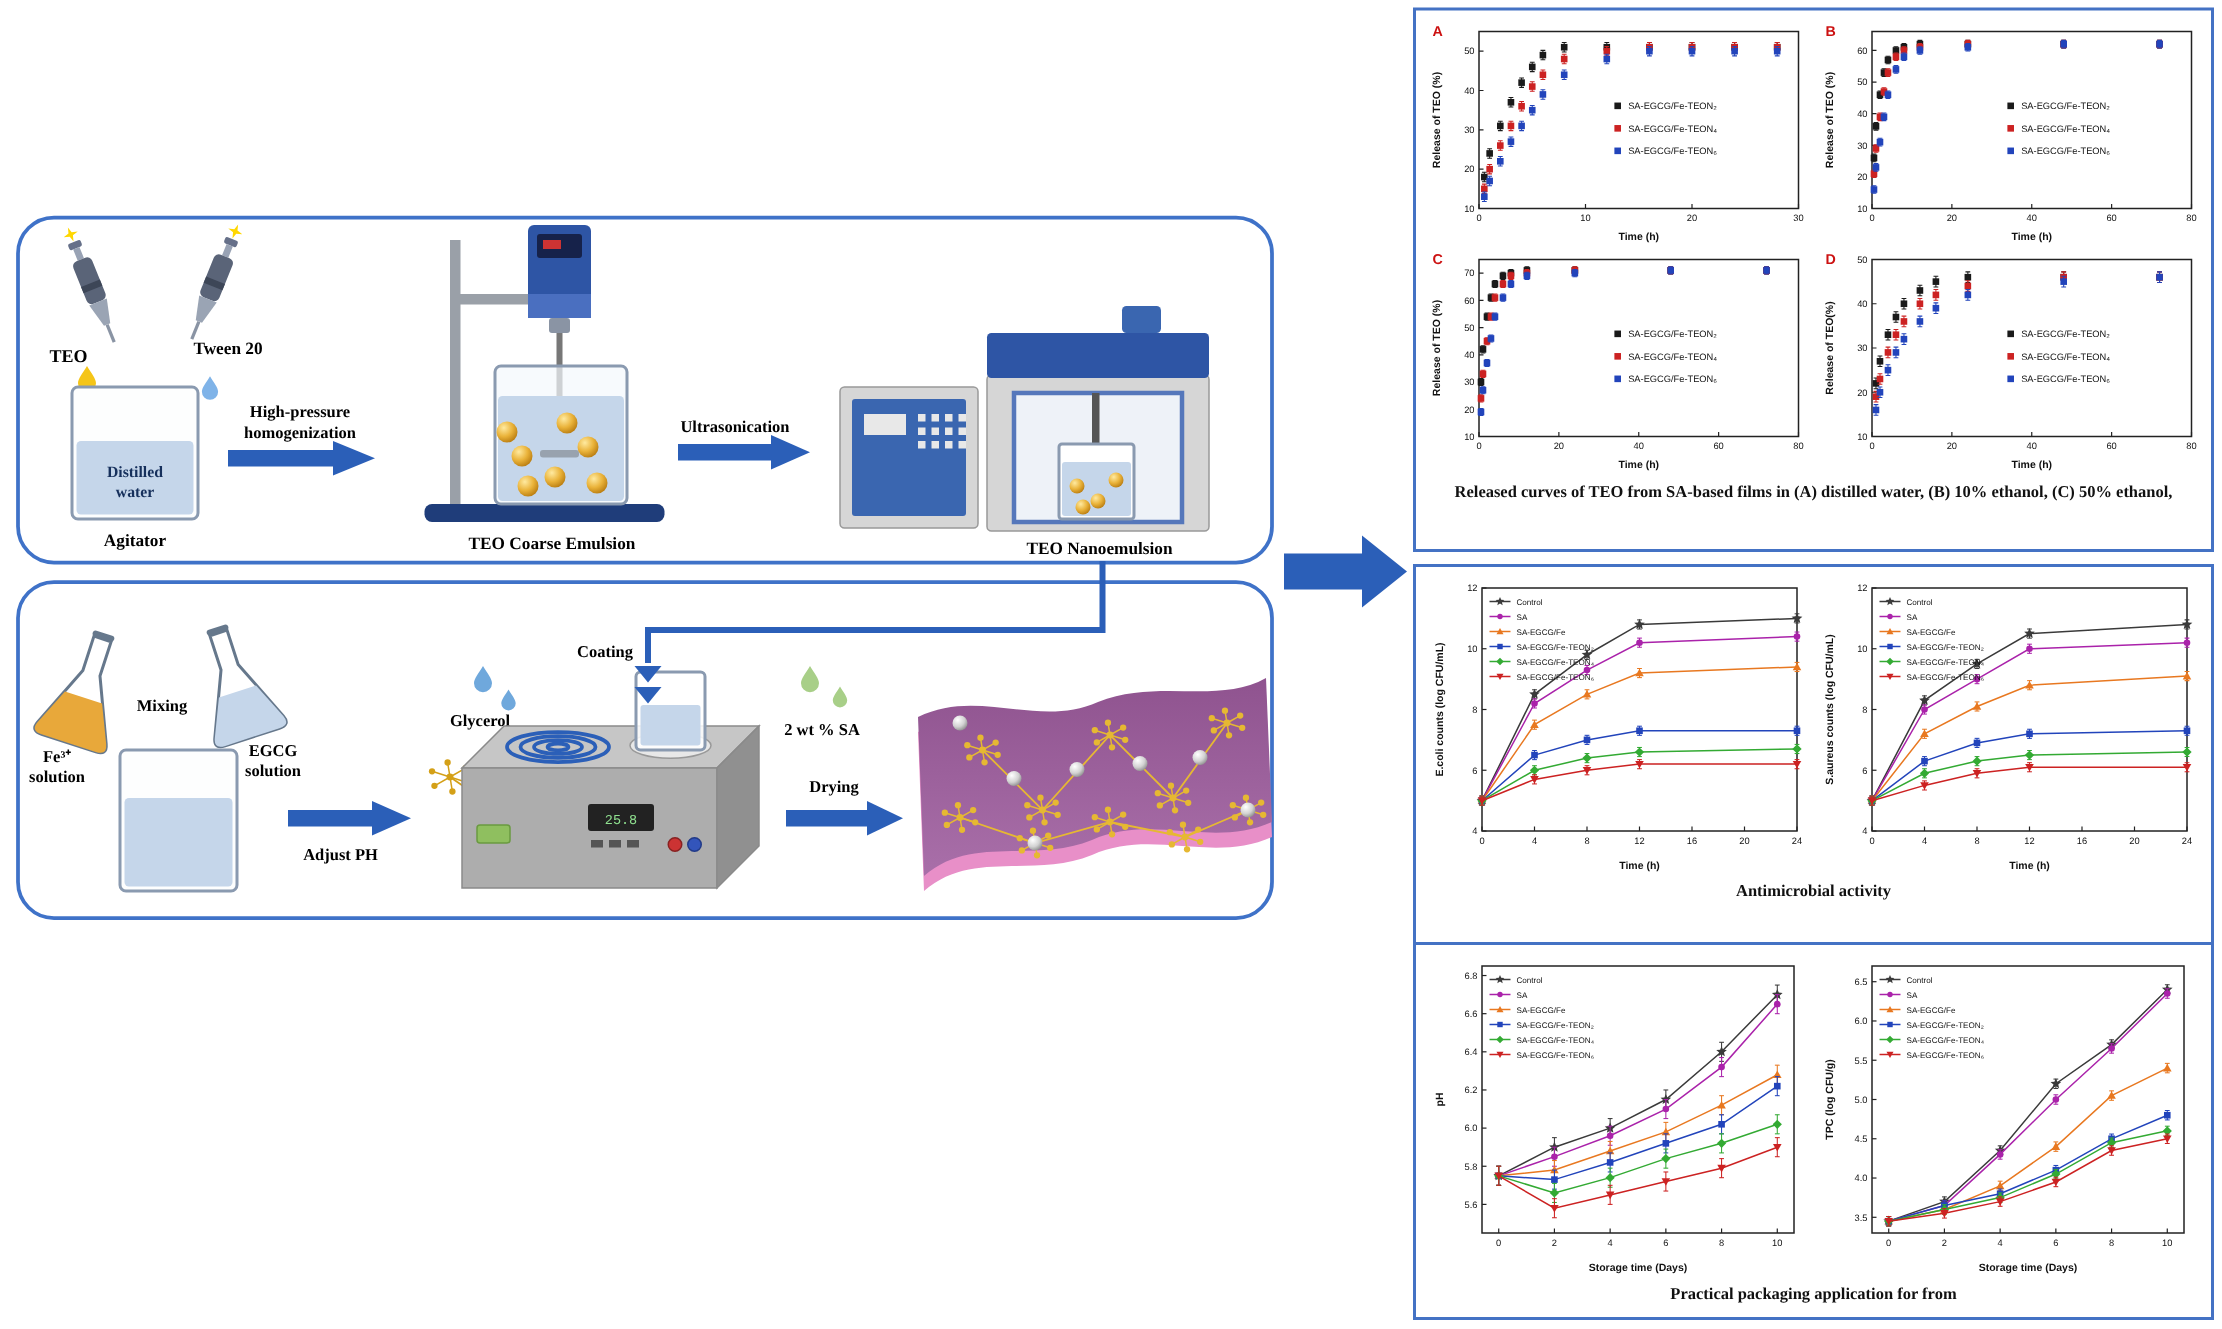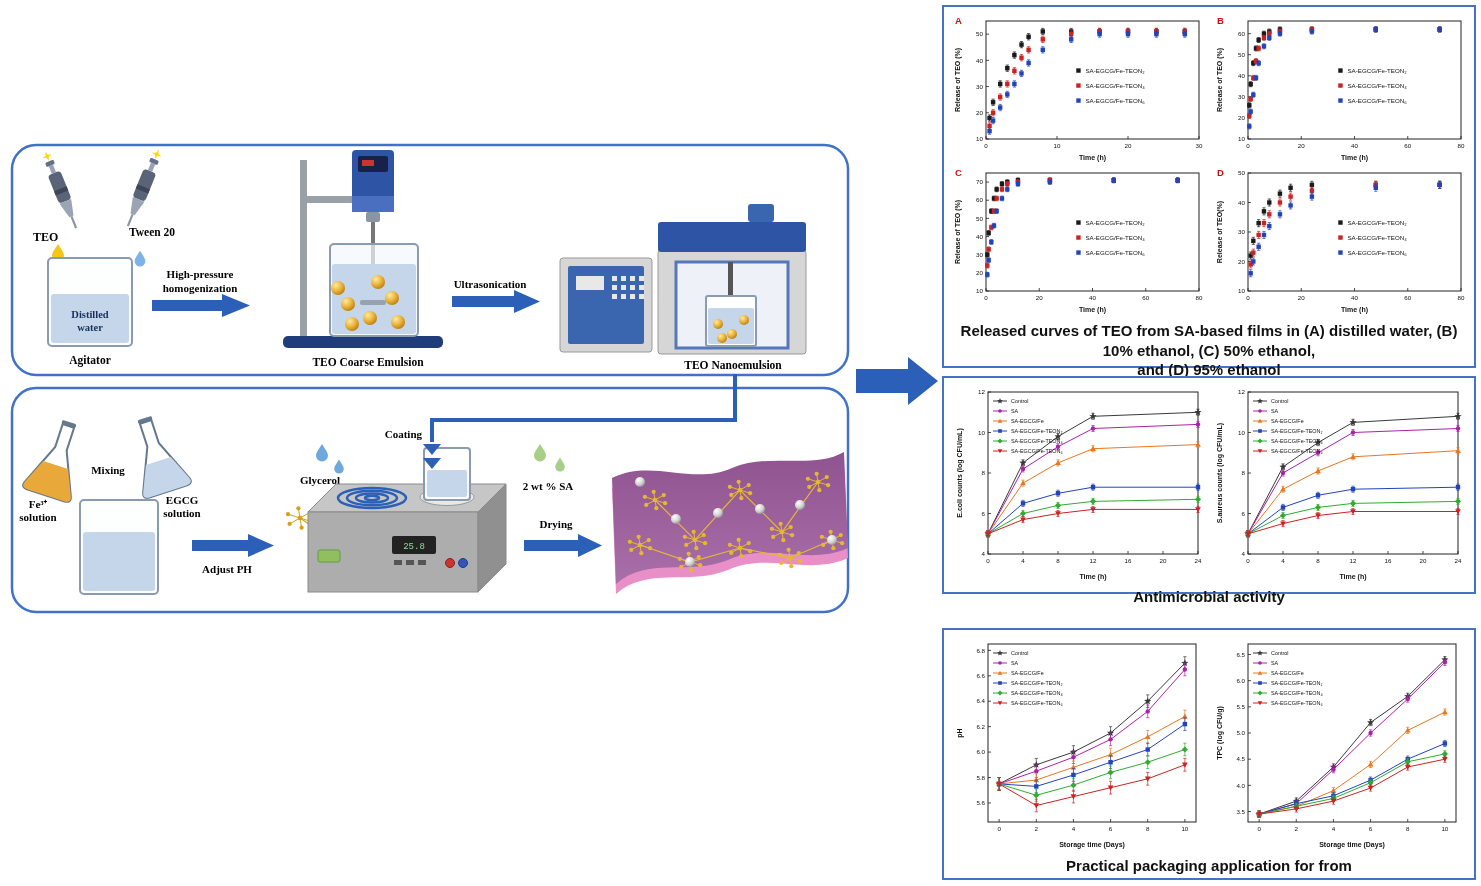--- a/index.html
+++ b/index.html
@@ -2,22 +2,22 @@
 <html><head>
 <meta charset="utf-8">
 <style>
   *{margin:0;padding:0;box-sizing:border-box}
   html,body{background:#fff}
   body{font-family:"Liberation Sans",sans-serif}
   #root{position:relative;width:1481px;height:886px;background:#fff;overflow:hidden}
   .panel{position:absolute;border:2px solid #4472c4;background:#fff}
   .chart{position:absolute}
   .caption{position:absolute;left:0;width:100%;text-align:center;
-           font-family:Liberation Sans, sans-serif;font-weight:bold;
-           font-size:15px;color:#111;line-height:1.3}
+           font-family:Liberation Serif, serif;font-weight:bold;
+           font-size:11px;color:#111;line-height:1.3}
   .dl{font-family:"Liberation Serif",serif;font-weight:bold}
   svg text{user-select:none}
 </style>
 </head>
 <body>
 
 <div id="root">
 
 <svg id="process-svg" width="950" height="886" viewBox="0 0 950 886" style="position:absolute;left:0;top:0">
   <defs>
@@ -1061,25 +1061,24 @@
           <text x="3" y="11" font-size="9.5" font-weight="bold" fill="#cc1111">D</text>
           <rect x="124.25999999999999" y="55.35999999999999" width="4.4" height="4.4" fill="#1a1a1a"></rect>
           <text x="133.45999999999998" y="59.85999999999999" font-size="6.2" fill="#111">SA-EGCG/Fe-TEON₂</text>
           <rect x="124.25999999999999" y="70.36" width="4.4" height="4.4" fill="#cc2222"></rect>
           <text x="133.45999999999998" y="74.86" font-size="6.2" fill="#111">SA-EGCG/Fe-TEON₄</text>
           <rect x="124.25999999999999" y="85.36" width="4.4" height="4.4" fill="#2244bb"></rect>
           <text x="133.45999999999998" y="89.86" font-size="6.2" fill="#111">SA-EGCG/Fe-TEON₆</text>
         </svg></div>
   <div class="caption" style="top:314px">
     <div>Released curves of TEO from SA-based films in (A) distilled water, (B) 10% ethanol, (C) 50% ethanol,</div>
-    <div>and (D) 95% ethanol</div>
   </div>
 </div>
 
-<div class="panel" id="panel-antimicrobial" style="left:942px;top:376px;width:534px;height:218px">
+<div class="panel" id="panel-antimicrobial" style="left:942px;top:376px;width:534px;height:254px">
   <div class="chart" style="left:10px;top:6px;width:252px;height:198px"><svg width="252" height="198" viewBox="0 0 252 198">
           <rect x="34" y="8" width="210" height="162" fill="none" stroke="#222" stroke-width="1"></rect>
           <line x1="34" y1="170" x2="34" y2="167" stroke="#222" stroke-width="0.8"></line>
           <text x="34" y="178.5" text-anchor="middle" font-size="6.2" fill="#111">0</text>
           <line x1="69" y1="170" x2="69" y2="167" stroke="#222" stroke-width="0.8"></line>
           <text x="69" y="178.5" text-anchor="middle" font-size="6.2" fill="#111">4</text>
           <line x1="104" y1="170" x2="104" y2="167" stroke="#222" stroke-width="0.8"></line>
           <text x="104" y="178.5" text-anchor="middle" font-size="6.2" fill="#111">8</text>
           <line x1="139" y1="170" x2="139" y2="167" stroke="#222" stroke-width="0.8"></line>
           <text x="139" y="178.5" text-anchor="middle" font-size="6.2" fill="#111">12</text>

